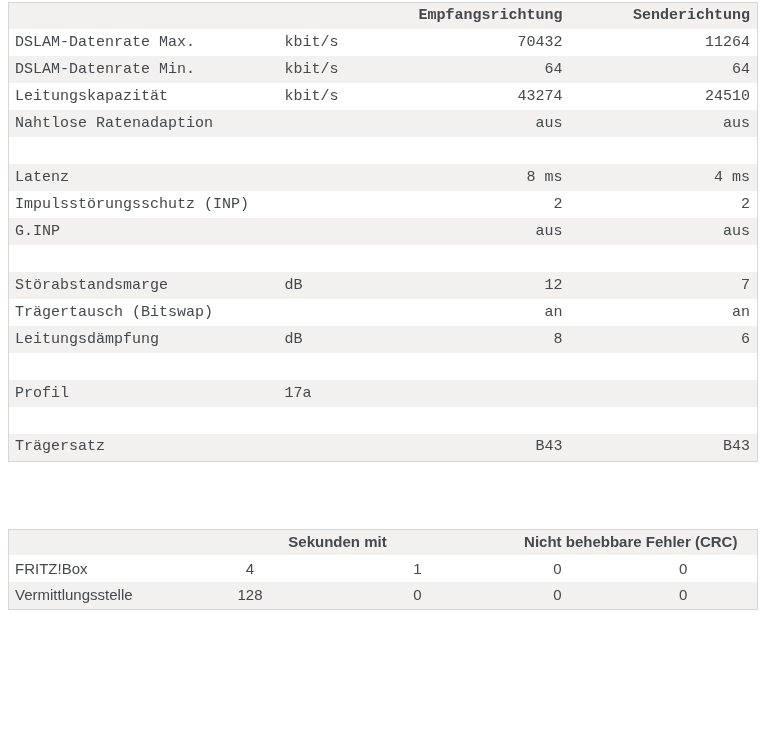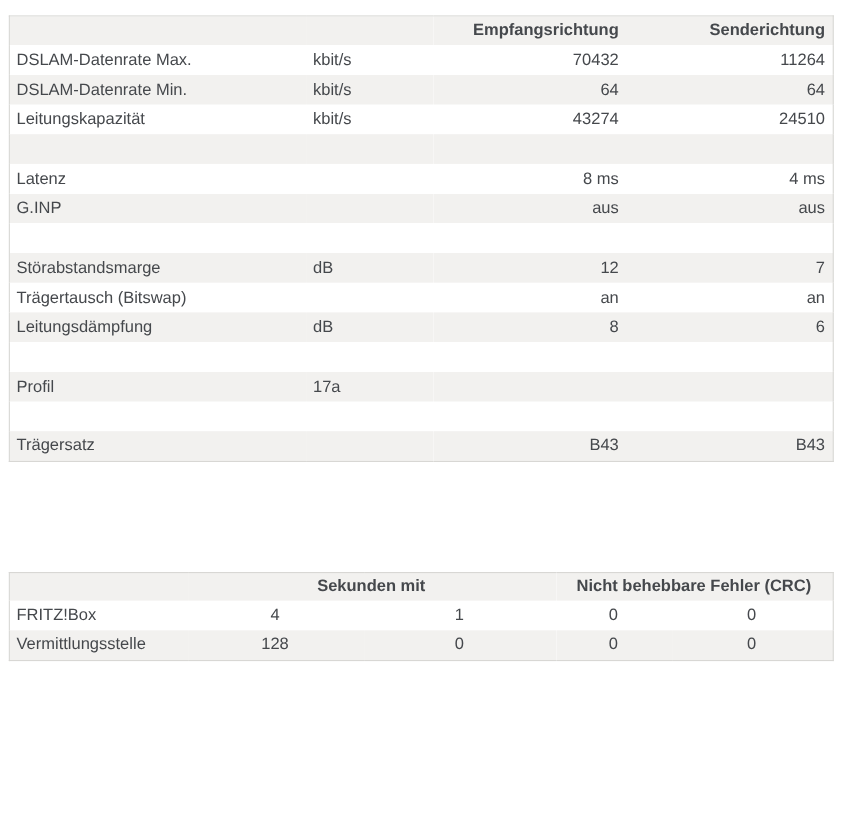--- a/index.html
+++ b/index.html
@@ -19,22 +19,22 @@
 
   table {
     border-collapse: collapse;
     table-layout: fixed;
     width: 749px;
     margin-left: 8px;
     border: 1px solid var(--border);
     font-size: 15px;
     line-height: 20px;
   }
-  #dsl-table { margin-top: 14px; }
-  #error-table { margin-top: 100px; }
+  #dsl-table { margin-top: 2px; font-family: Liberation Mono, monospace; }
+  #error-table { margin-top: 67px; }
 
   th, td {
     font-weight: normal;
     text-align: left;
     padding: 3px 7px 3px 6px;
     height: 27px;
     overflow: hidden;
     white-space: nowrap;
   }
   thead th {
@@ -85,30 +85,42 @@
         <td class="num">64</td>
         <td class="num">64</td>
       </tr>
     <tr>
         <td>Leitungskapazität</td>
         <td>kbit/s</td>
         <td class="num">43274</td>
         <td class="num">24510</td>
       </tr>
     <tr>
+        <td>Nahtlose Ratenadaption</td>
+        <td></td>
+        <td class="num">aus</td>
+        <td class="num">aus</td>
+      </tr>
+    <tr>
         <td></td>
         <td></td>
         <td></td>
         <td></td>
       </tr>
     <tr>
         <td>Latenz</td>
         <td></td>
         <td class="num">8 ms</td>
         <td class="num">4 ms</td>
+      </tr>
+    <tr>
+        <td>Impulsstörungsschutz (INP)</td>
+        <td></td>
+        <td class="num">2</td>
+        <td class="num">2</td>
       </tr>
     <tr>
         <td>G.INP</td>
         <td></td>
         <td class="num">aus</td>
         <td class="num">aus</td>
       </tr>
     <tr>
         <td></td>
         <td></td>

